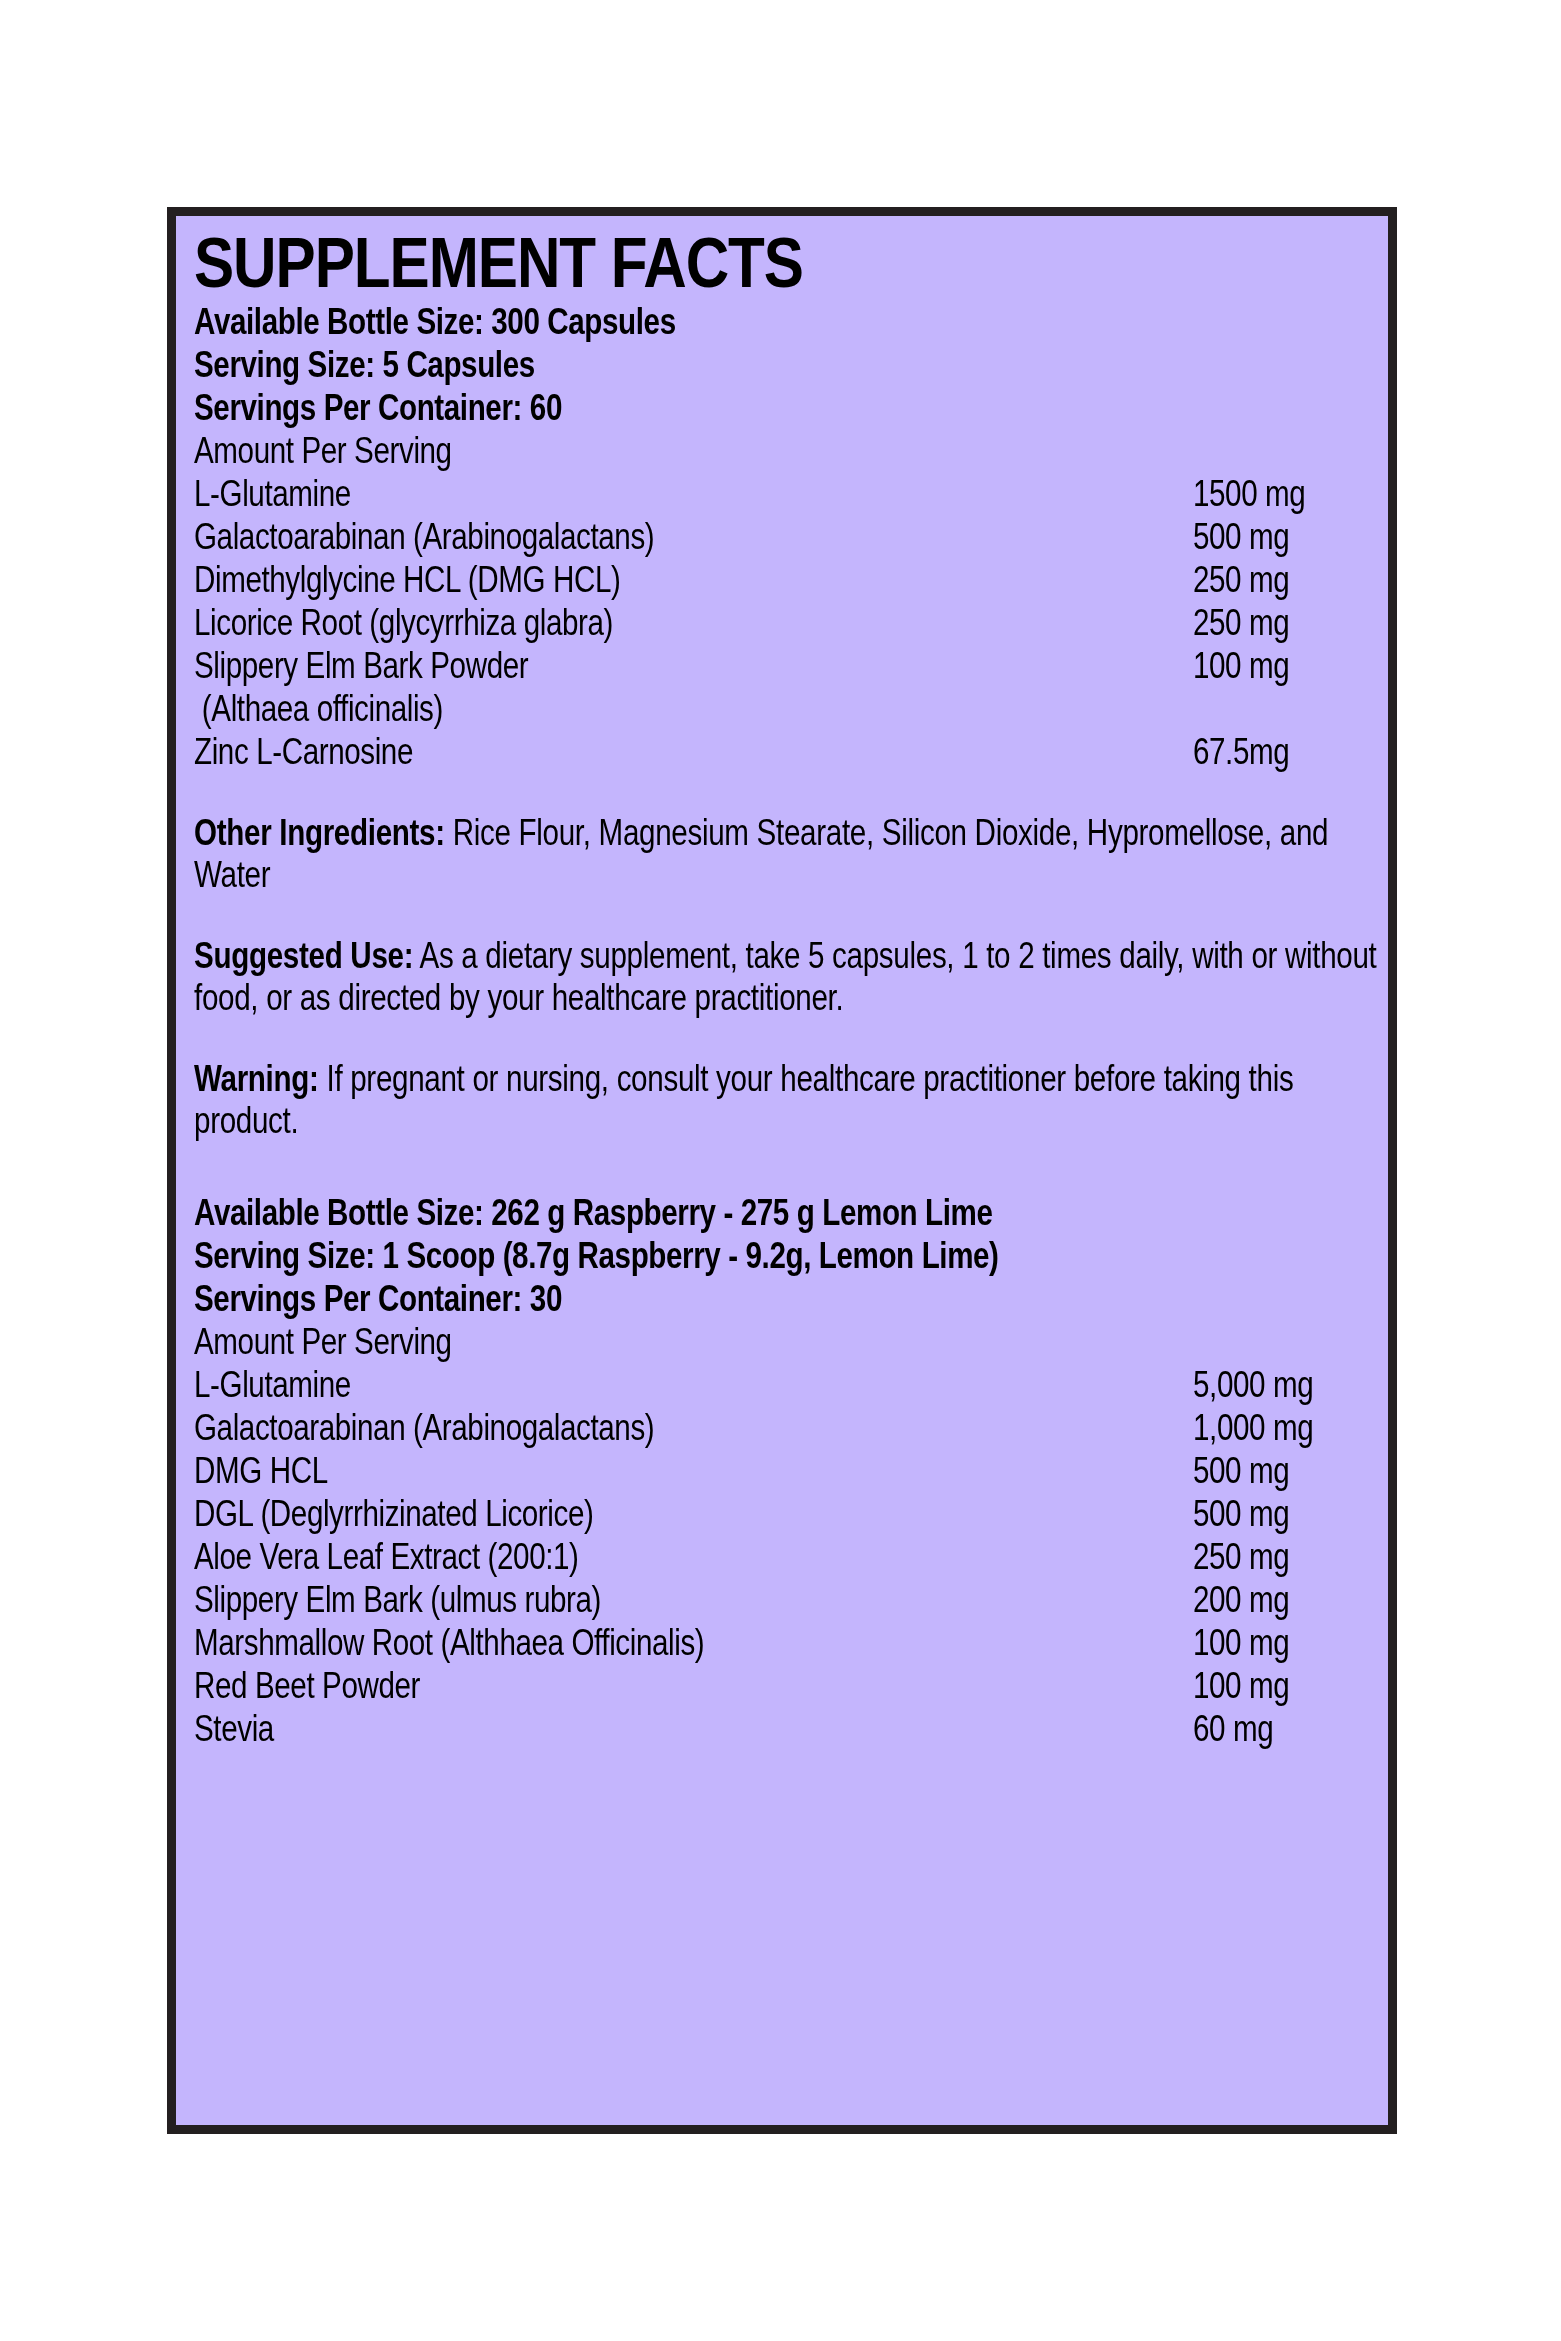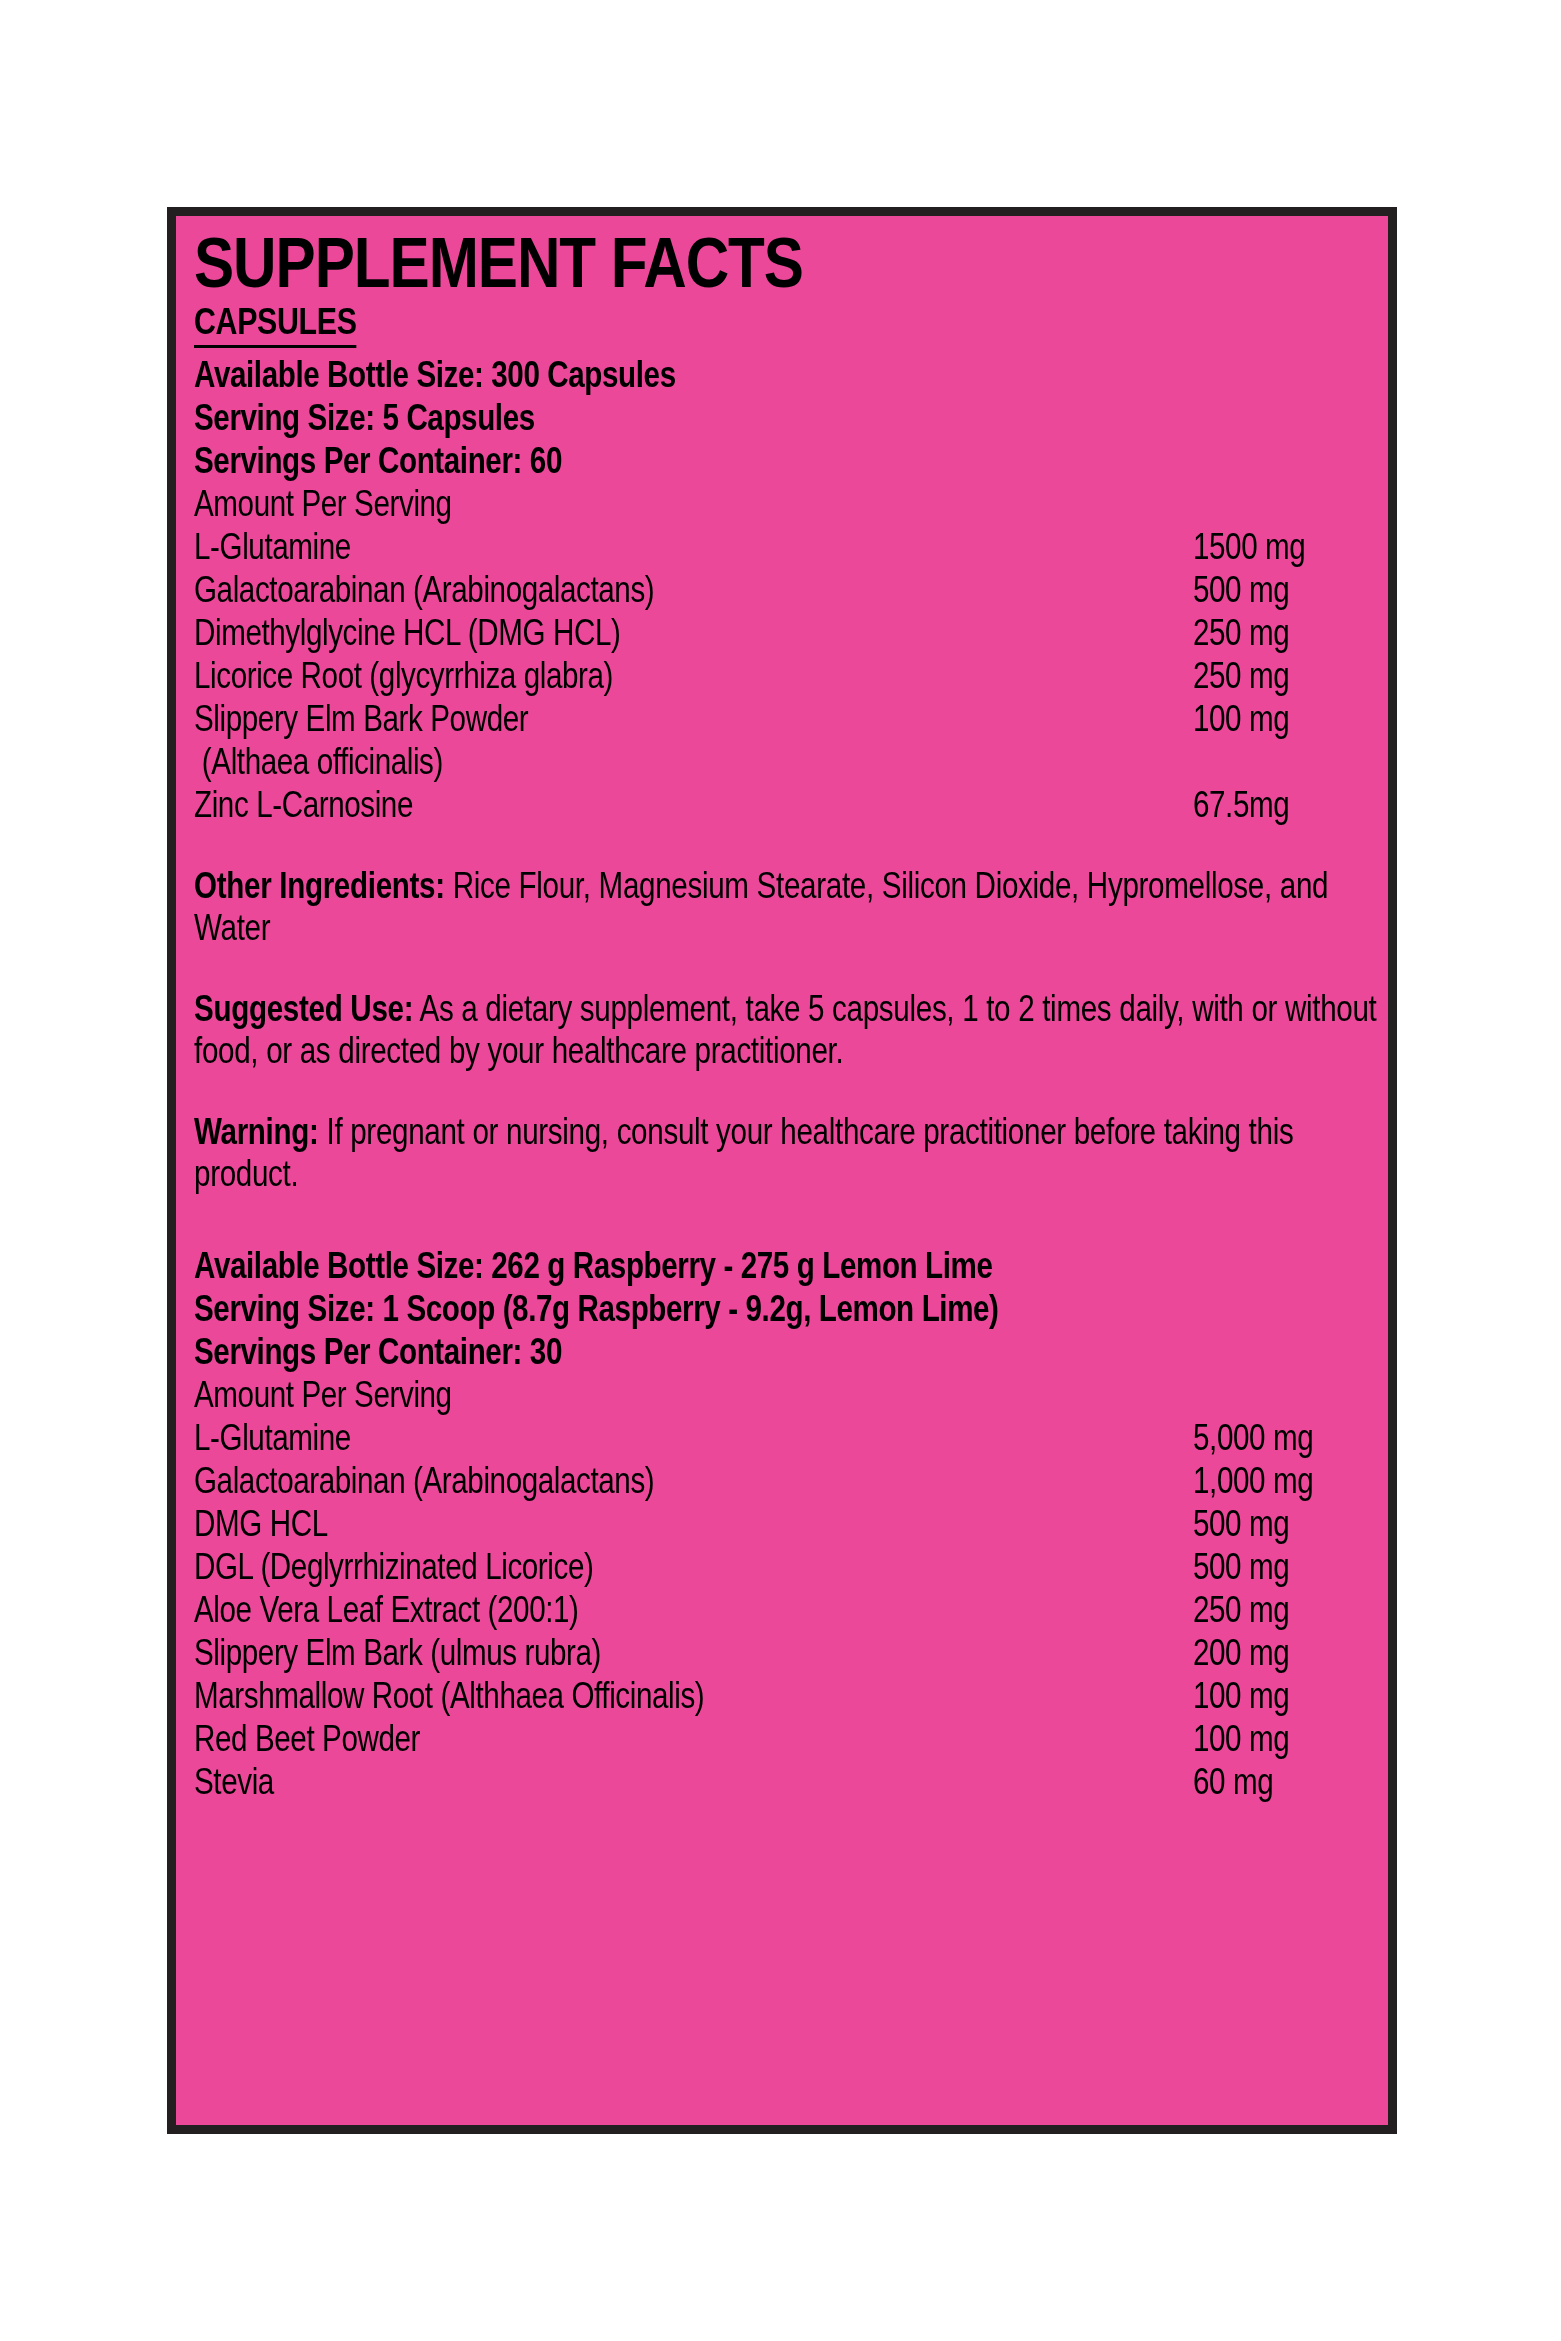--- a/index.html
+++ b/index.html
@@ -17,21 +17,21 @@
   }
 
   #label-panel {
     position: absolute;
     left: 167px;
     top: 207px;
     width: 1230px;
     height: 1927px;
     box-sizing: border-box;
     border: 9px solid #231f20;
-    background: #ec4899;
+    background: #c4b5fd;
   }
 
   #panel-inner {
     position: absolute;
     left: 18px;
     top: 6.5px;
     right: 8.1px;
   }
 
   
@@ -134,23 +134,20 @@
   .gap-lg { height: 49px; }
 </style>
 </head>
 <body>
 
 <div id="label-panel">
   <div id="panel-inner">
 
     <div class="facts-title">SUPPLEMENT FACTS</div>
 
-    <div class="section-head-wrap">
-      <span class="section-head">CAPSULES</span>
-    </div>
     <div class="meta-line">Available Bottle Size: 300 Capsules</div>
     <div class="meta-line">Serving Size: 5 Capsules</div>
     <div class="meta-line">Servings Per Container: 60</div>
     <div class="amount-head">Amount Per Serving</div>
 
     <div>
       <div class="ing-row">
         <span class="ing-name">L-Glutamine</span>
         <span class="ing-amt">1500 mg</span>
       </div>

